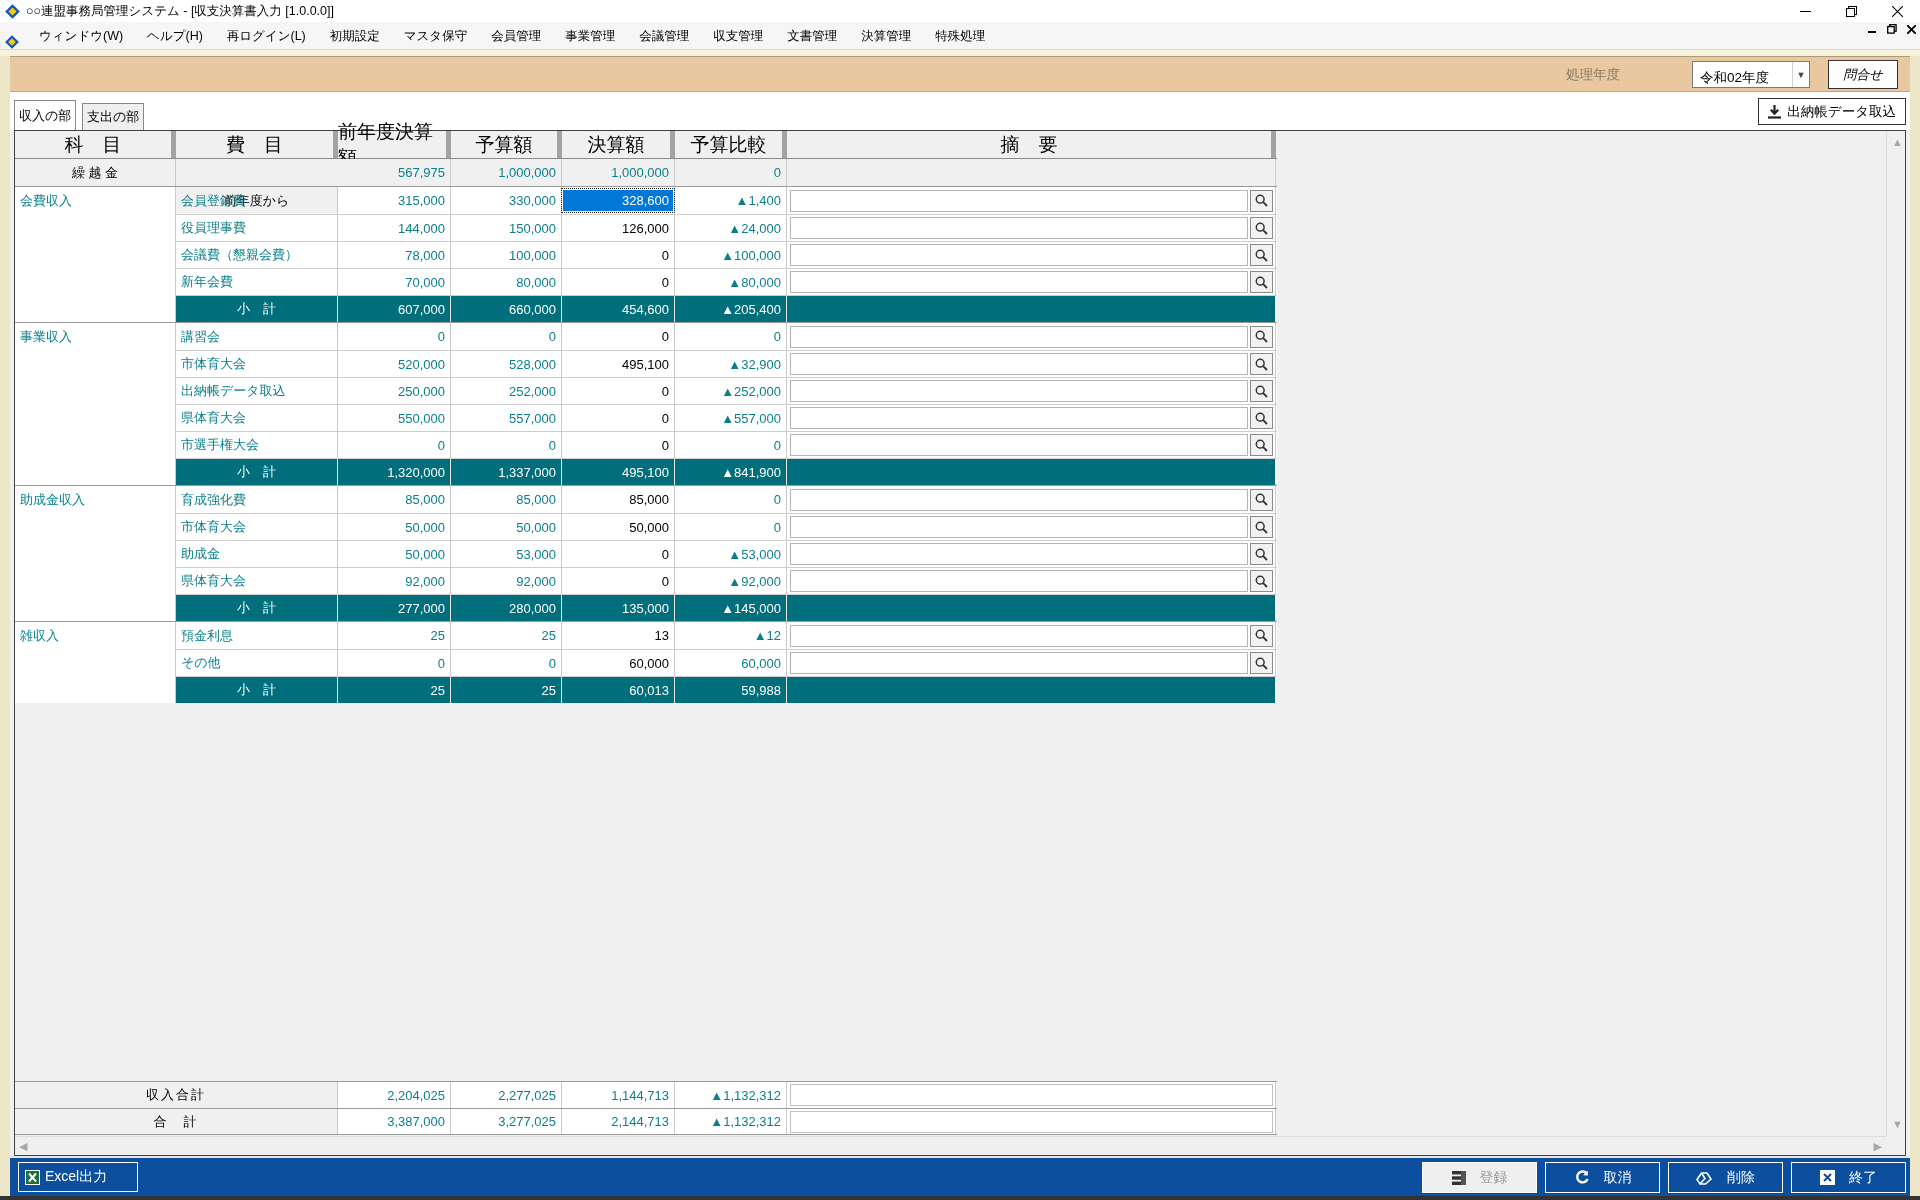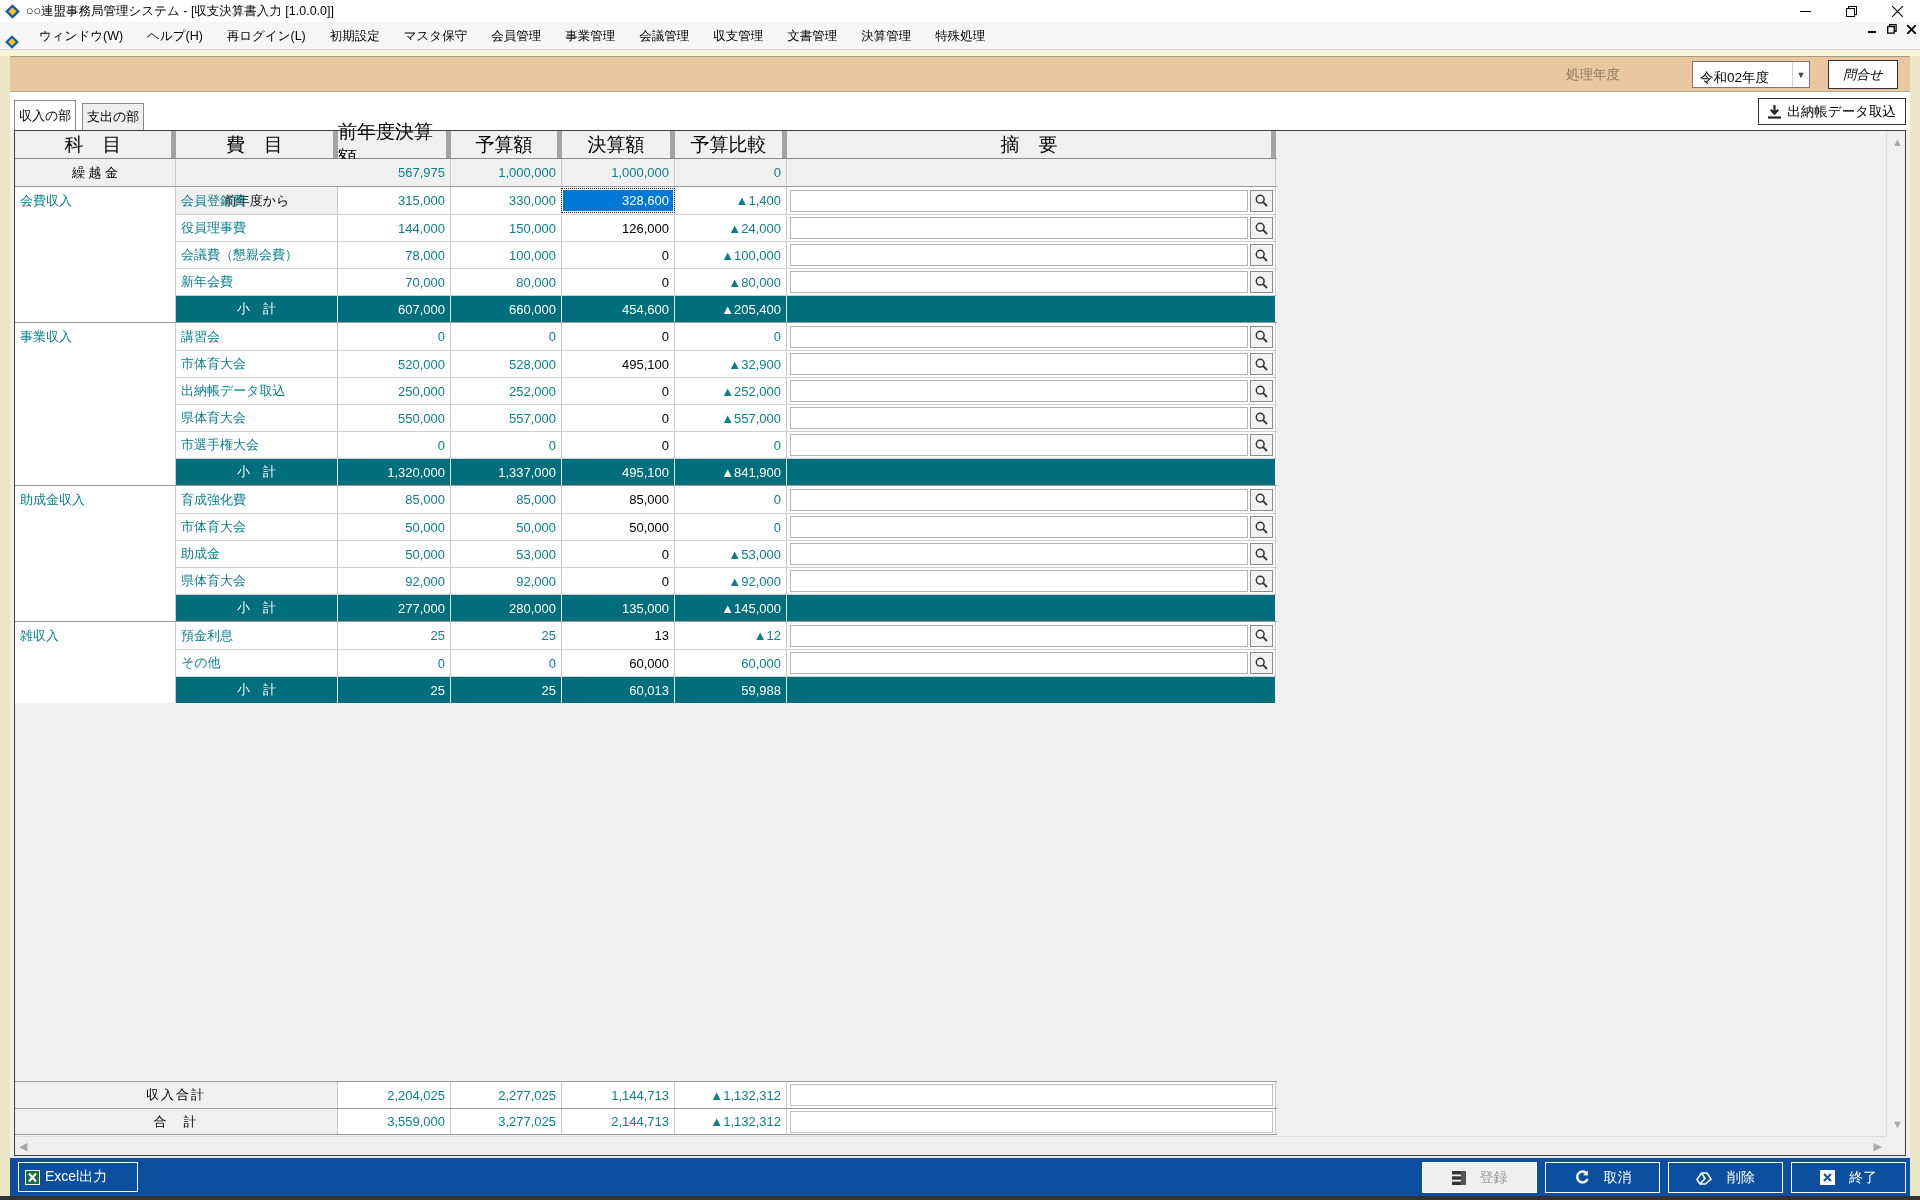--- a/index.html
+++ b/index.html
@@ -530,21 +530,21 @@
         <div class="cell num teal c2">2,204,025</div>
         <div class="cell num teal c3">2,277,025</div>
         <div class="cell num teal c4">1,144,713</div>
         <div class="cell num teal c5">▲1,132,312</div>
         <div class="cell c6 remark">
           <div class="rbox"></div>
         </div>
       </div>
       <div class="trow">
         <div class="tlabel">合　計</div>
-        <div class="cell num teal c2">3,559,000</div>
+        <div class="cell num teal c2">3,387,000</div>
         <div class="cell num teal c3">3,277,025</div>
         <div class="cell num teal c4">2,144,713</div>
         <div class="cell num teal c5">▲1,132,312</div>
         <div class="cell c6 remark">
           <div class="rbox"></div>
         </div>
       </div>
     </div>
   <div id="vscroll">
     <span class="sb-arrow" style="top:6px">▲</span>

